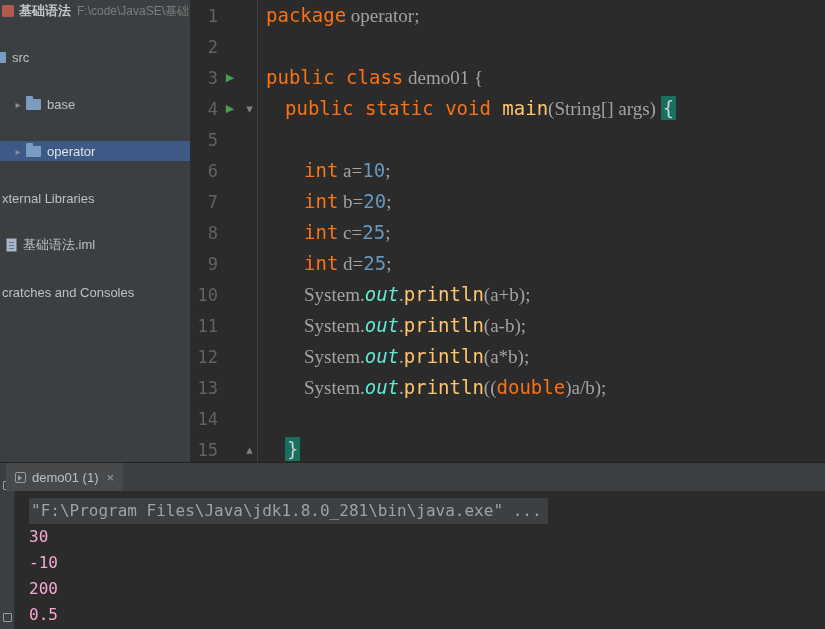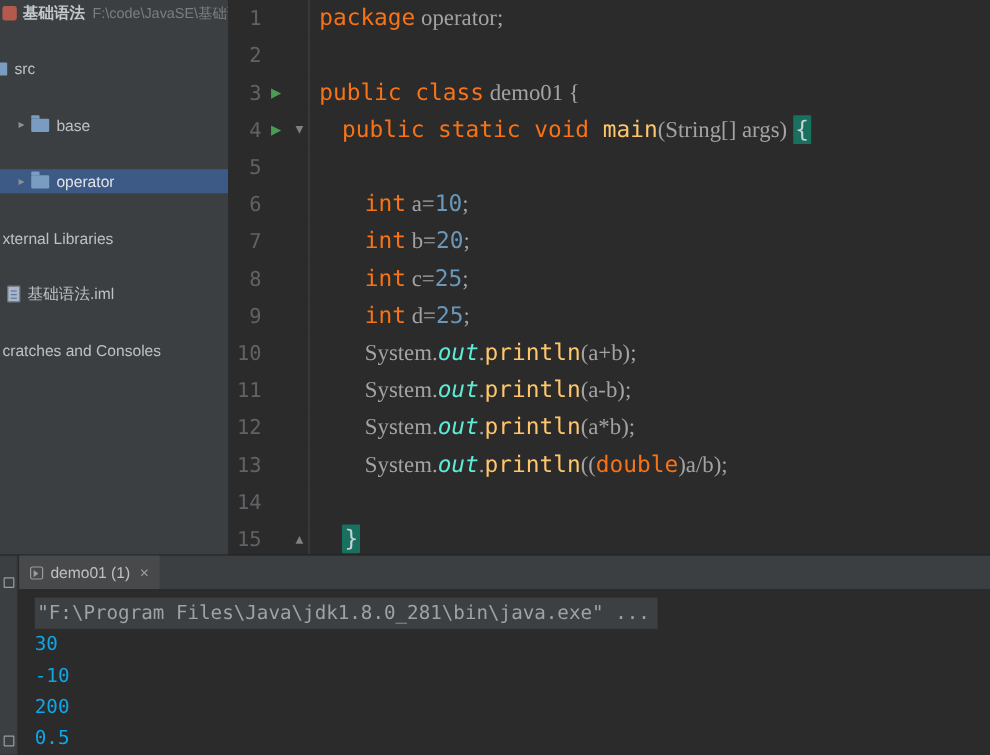--- a/index.html
+++ b/index.html
@@ -55,35 +55,35 @@
 
   
   .bottom { position:absolute; left:0; top:462px; right:0; height:167px;
             background:#2b2b2b; border-top:1px solid #232323; }
   .stripe { position:absolute; left:0; top:0; width:15px; height:166px;
             background:#3c3f41; border-right:1px solid #323232;
             display:flex; flex-direction:column; align-items:center; }
   .stripe-ico { width:9px; height:9px; border:1px solid #9a9d9f; border-radius:1px; }
   .stripe-ico.s1 { margin-top:18px; }
   .stripe-ico.s2 { margin-top:auto; margin-bottom:7px; }
-  .bheader { position:absolute; left:16px; right:0; top:0; height:28px;
+  .bheader { position:absolute; left:6px; right:0; top:0; height:28px;
              background:#3c3f41; display:flex; align-items:center; }
   .btab { display:flex; align-items:center; gap:6px; height:28px; padding:0 9px;
           background:#47494b; }
   .tab-ico { width:11px; height:11px; border:1px solid #9a9d9f; border-radius:2px;
              position:relative; }
   .tab-ico::before { content:""; position:absolute; left:2px; top:2px; width:0; height:0;
                      border-left:4px solid #9a9d9f; border-top:3px solid transparent;
                      border-bottom:3px solid transparent; }
   .tab-label { color:#bdc1c5; font-size:13px; }
   .tab-close { color:#9ea0a2; font-size:13px; line-height:1; padding-left:2px; }
   .console { position:absolute; left:16px; right:0; top:28px; bottom:0;
              background:#2b2b2b; padding:7px 0 0 13px; overflow:hidden;
              font-family:"DejaVu Sans Mono", monospace; font-size:16px; }
-  .cline { height:26px; line-height:26px; color:#0ea5e9; white-space:pre; }
+  .cline { height:26px; line-height:26px; color:#f9a8d4; white-space:pre; }
   .cline.cmd { color:#9ea2a5; background:#3d4042; display:table; padding:0 6px 0 2px; }
 </style>
 </head>
 <body>
 
 <div id="app">
 
   <div class="project">
     <div class="proj-title">
       <span class="proj-ico"></span>

